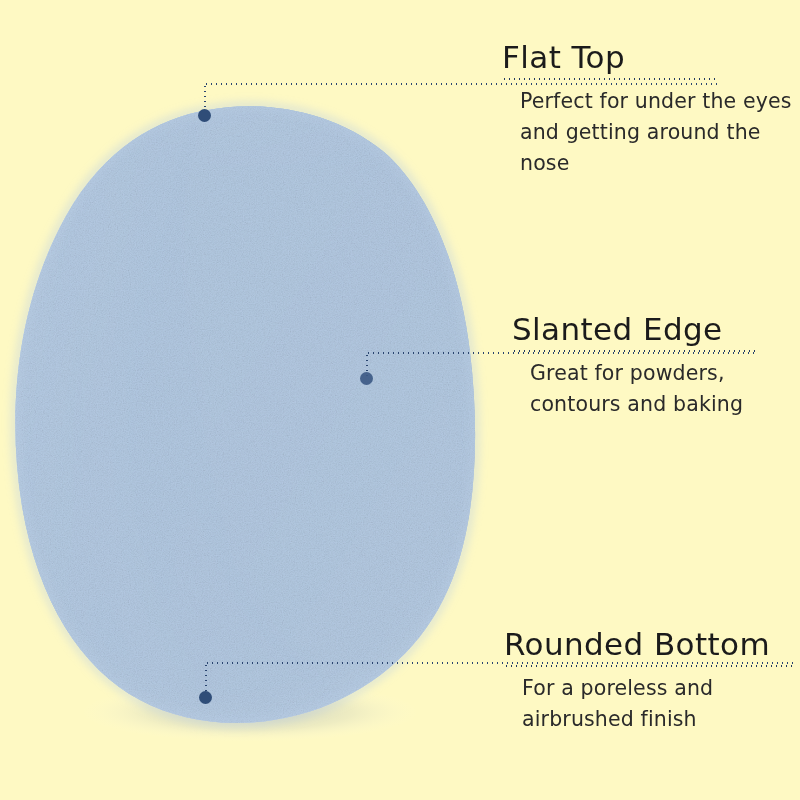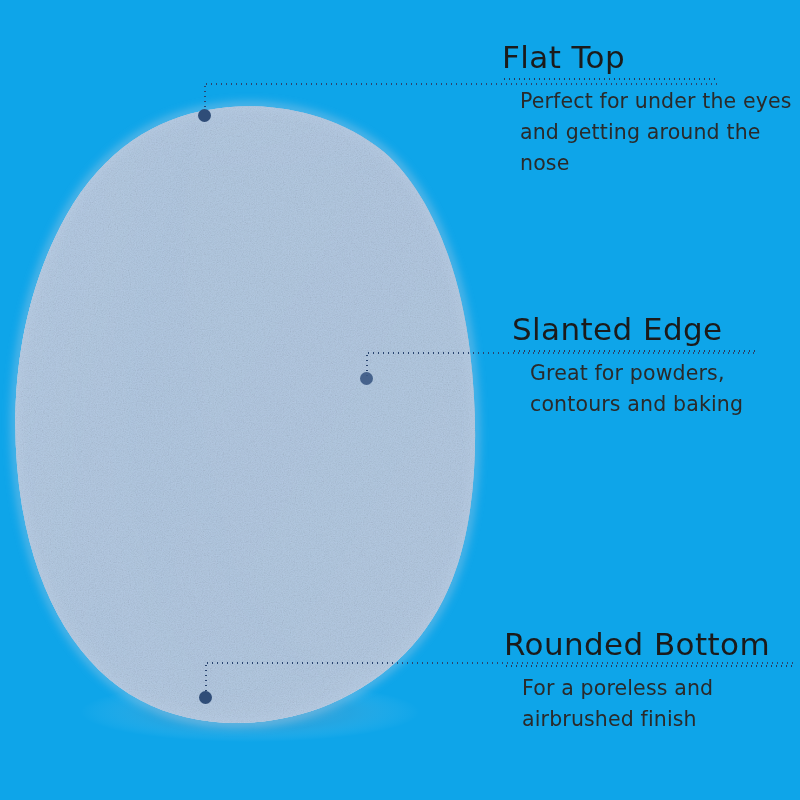--- a/index.html
+++ b/index.html
@@ -7,21 +7,21 @@
     padding: 0;
     background: #ffffff;
   }
   body {
     font-family: "DejaVu Sans", sans-serif;
   }
   #stage {
     position: relative;
     width: 800px;
     height: 800px;
-    background: #0ea5e9;
+    background: #fef9c3;
     overflow: hidden;
   }
   #sponge-svg {
     position: absolute;
     left: 0;
     top: 0;
     width: 800px;
     height: 800px;
   }
   .callout {

